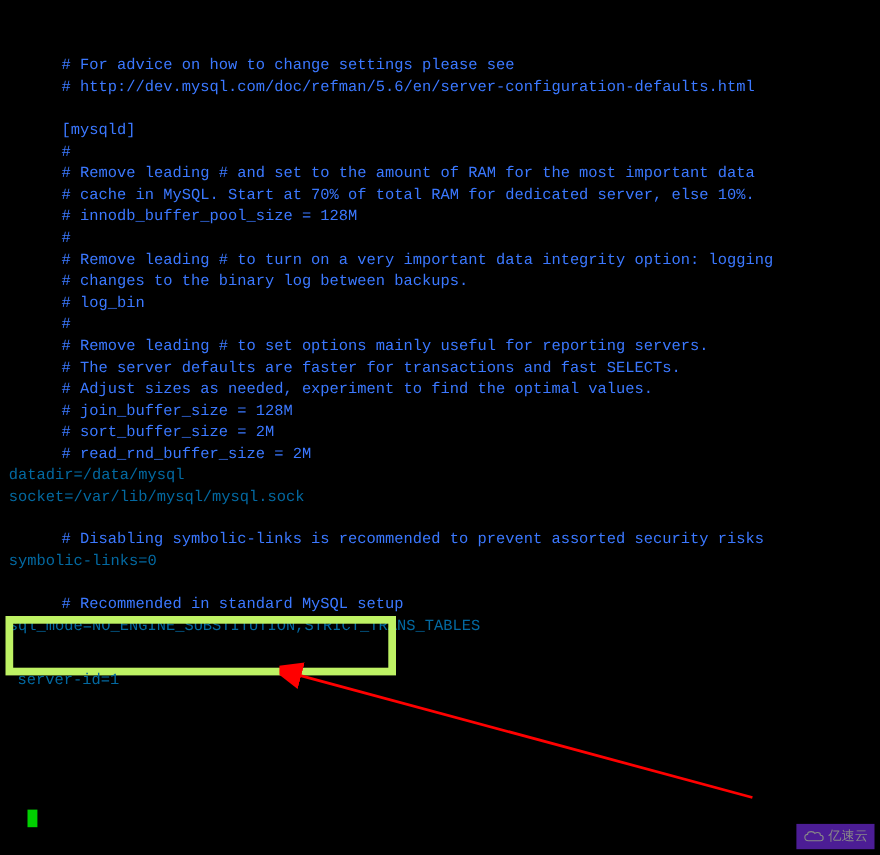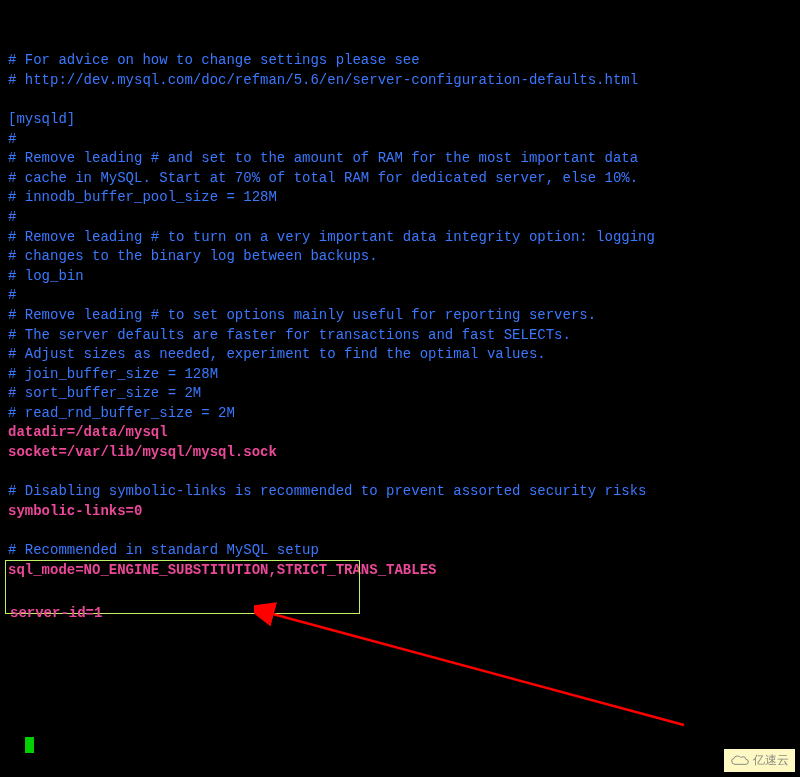--- a/index.html
+++ b/index.html
@@ -12,24 +12,24 @@
       height: 777px;
       position: relative;
       overflow: hidden;
     }
     .terminal {
       padding: 12px 8px;
       white-space: pre;
       position: relative;
     }
     .line { display: block; min-height: 1.4em; }
-    .comment { color: #3b78ff; }
-    .active { color: #ec4899; font-weight: 700; }
+    .comment { color: #3b78ff; margin-left: 48px; }
+    .active { color: #0369a1; font-weight: 400; }
     .highlight-box {
-      border: 1px solid #bef264;
+      border: 7px solid #bef264;
       position: absolute;
       left: 5px;
       top: 560px;
       width: 355px;
       height: 54px;
       padding: 4px 4px;
     }
     .cursor-block {
       display: inline-block;
       width: 9px;
@@ -43,21 +43,21 @@
       left: 220px;
       width: 450px;
       height: 150px;
       pointer-events: none;
     }
     .watermark {
       position: absolute;
       right: 5px;
       bottom: 5px;
       color: #888;
-      background: #fef9c3;
+      background: #4c1d95;
       padding: 3px 6px;
       font-size: 12px;
       font-family: sans-serif;
       display: flex;
       align-items: center;
       gap: 3px;
     }
     .watermark svg { width: 20px; height: 14px; }
   </style>
 </head>

